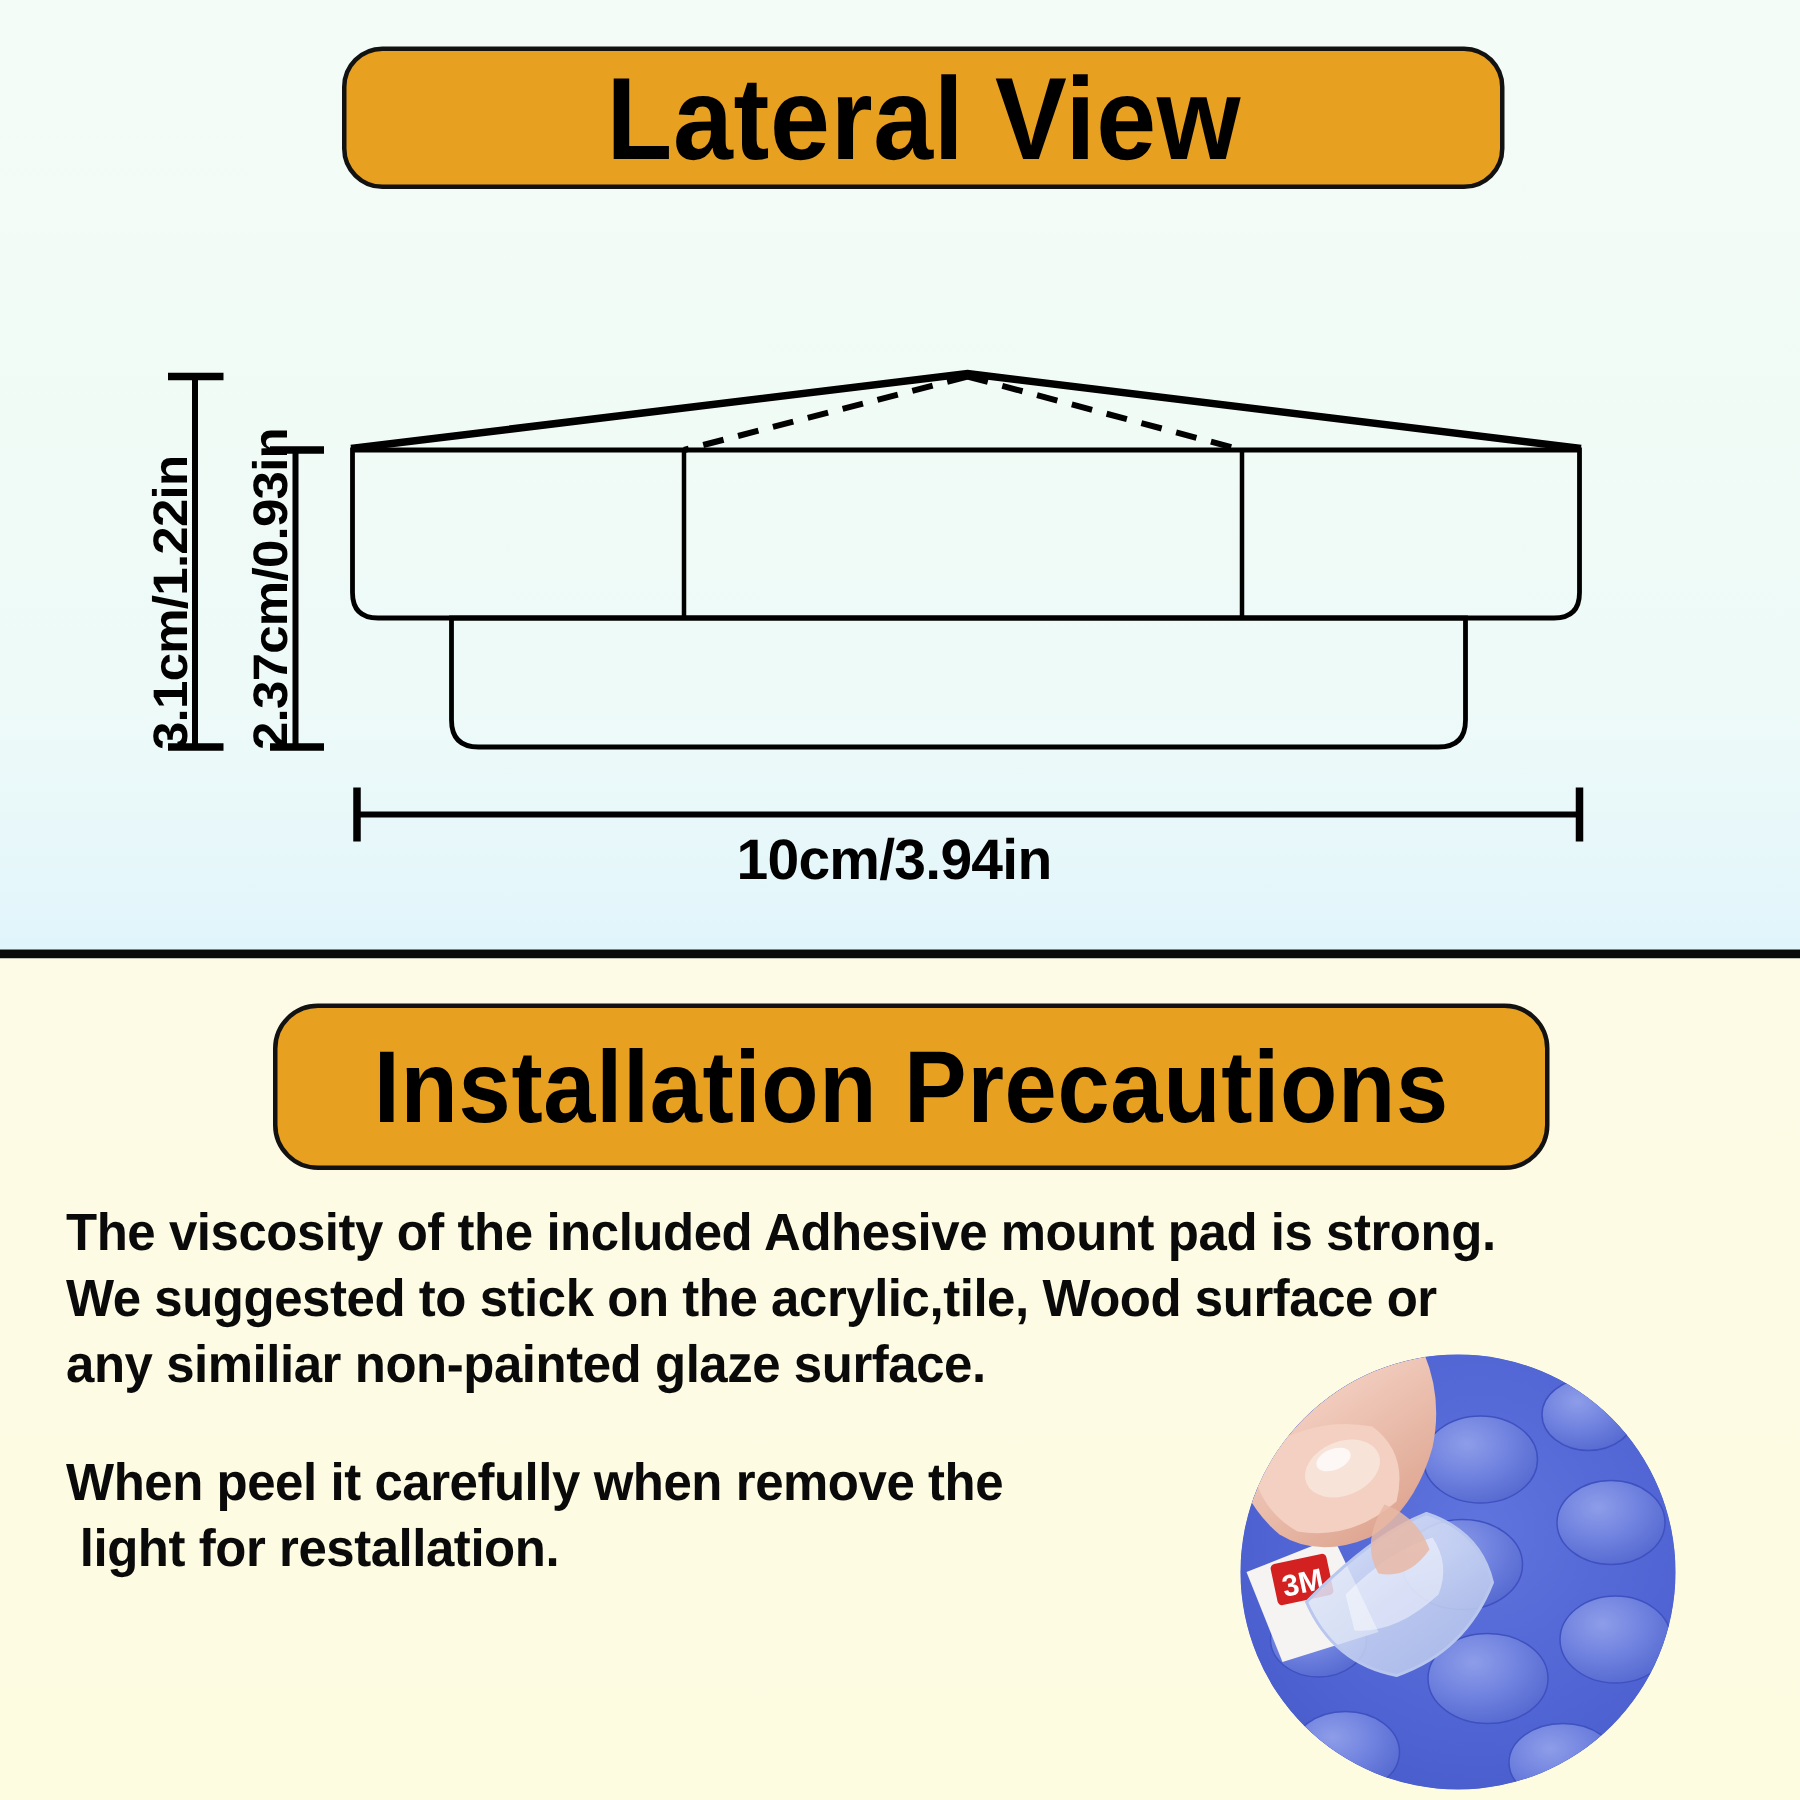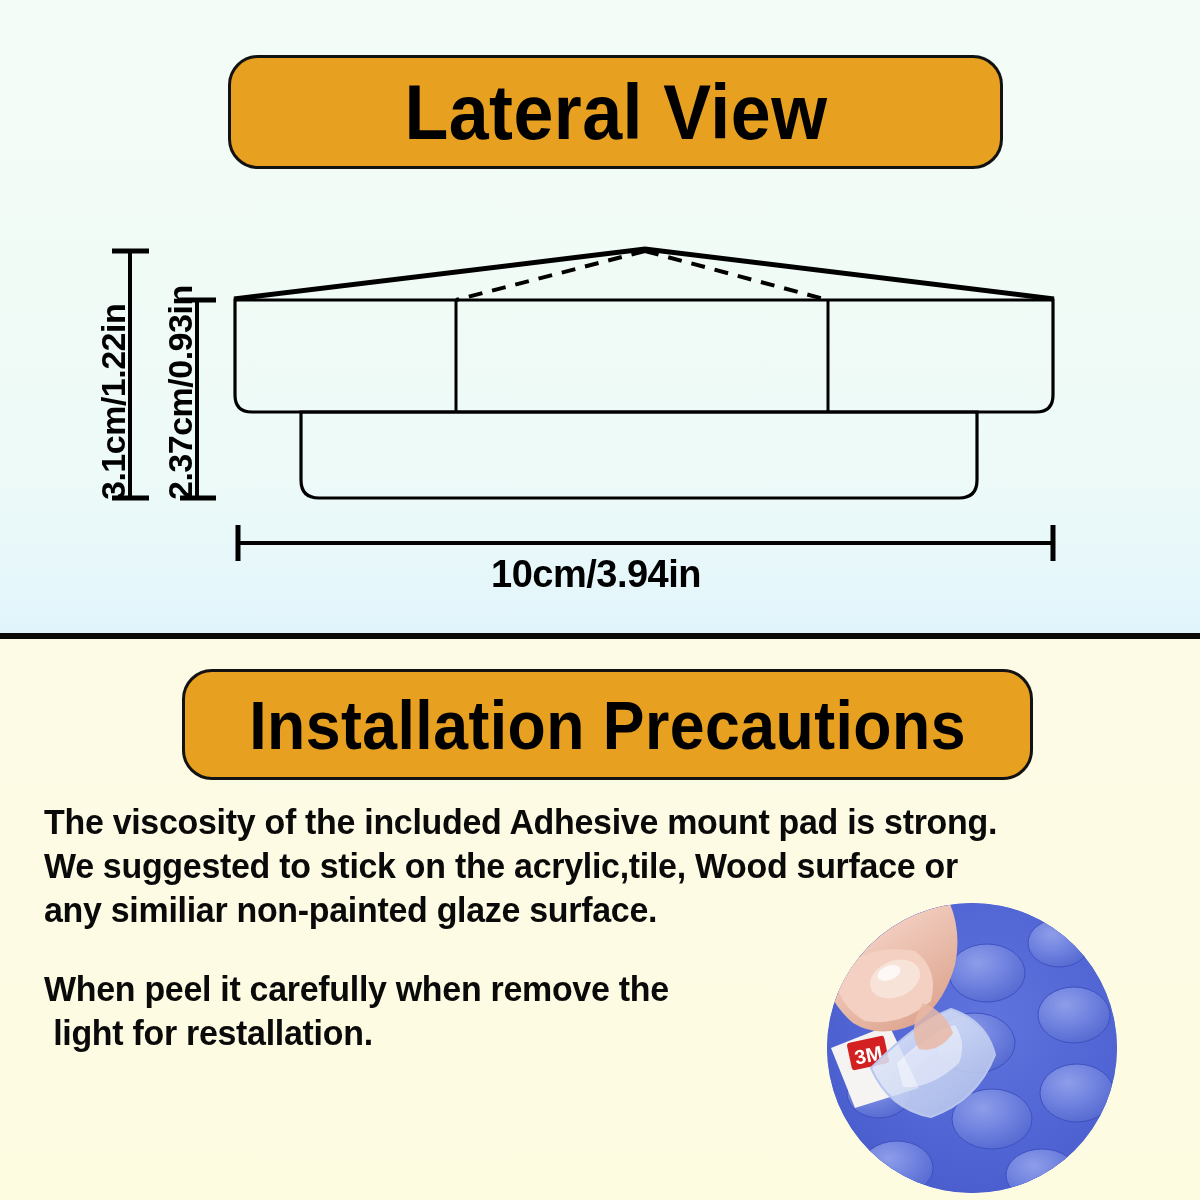--- a/index.html
+++ b/index.html
@@ -72,23 +72,24 @@
     color: #000000;
     font-weight: bold;
     letter-spacing: 0.5px;
     line-height: 1;
     white-space: nowrap;
     transform: scaleX(0.92);
   }
 
   #banner-lateral {
     left: 228px;
-    top: 55px;
+    top: 31px;
     width: 775px;
-    height: 114px;
+    height: 95px;
+    border-radius: 27px;
   }
   #banner-lateral .banner-label {
     font-size: 78px;
   }
 
   #banner-precautions {
     left: 182px;
     top: 669px;
     width: 851px;
     height: 111px;

